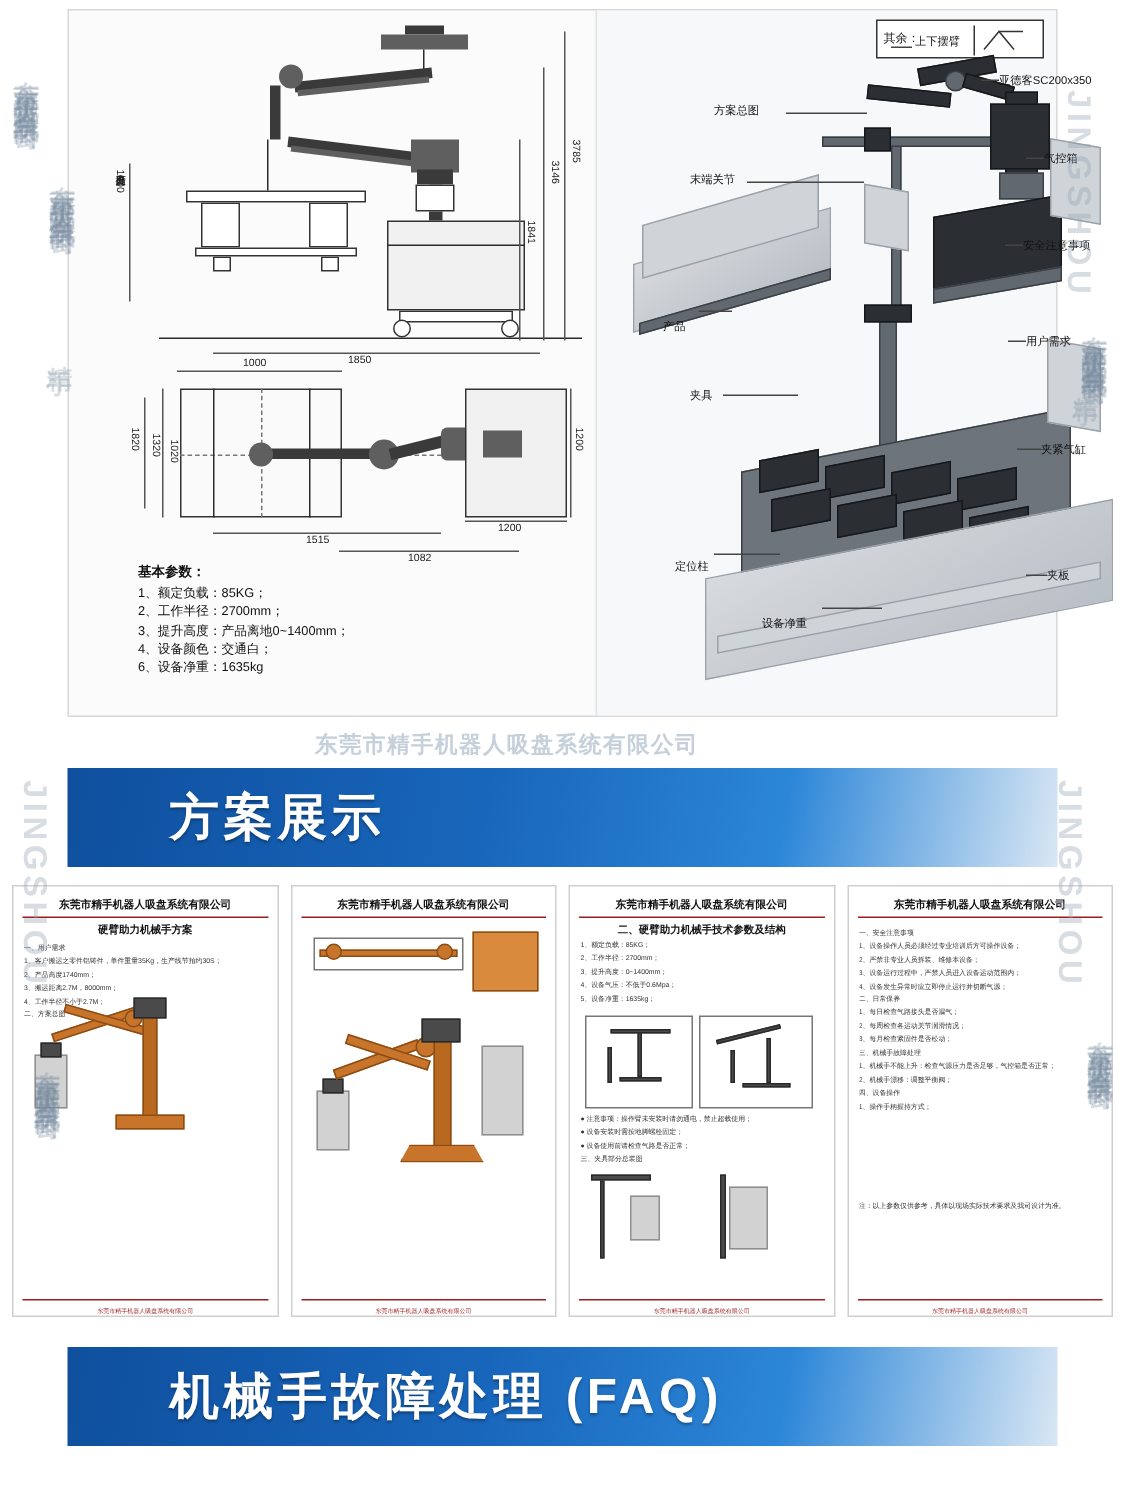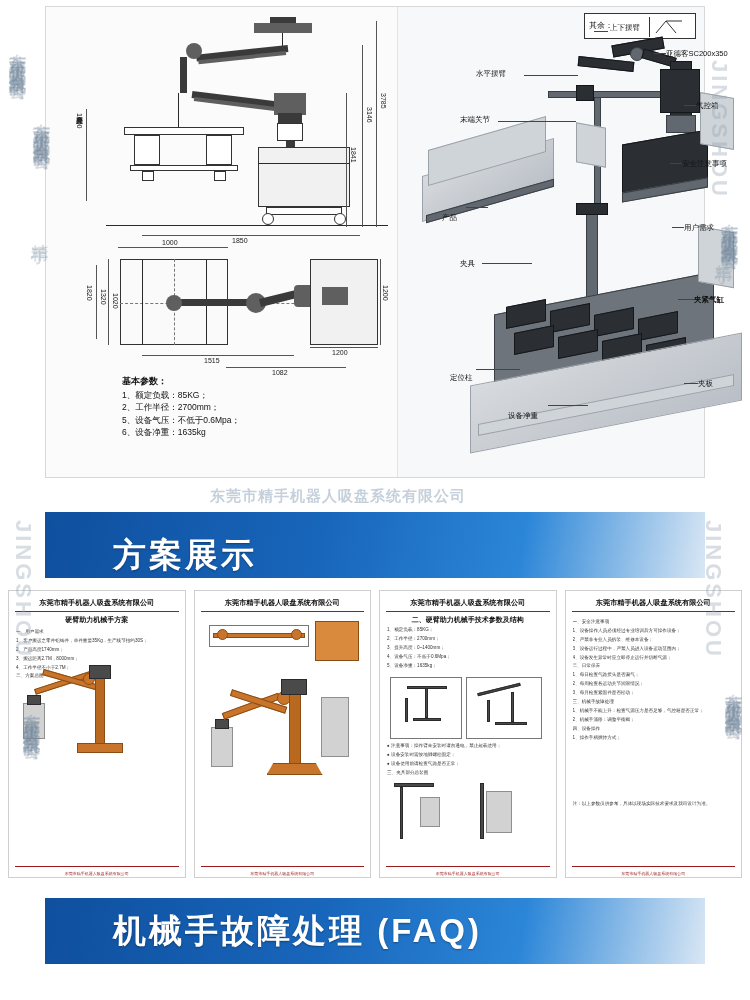--- a/index.html
+++ b/index.html
@@ -54,21 +54,21 @@
   .dimtxt{
     position:absolute; font-size:7px; color:#1a1a1a; font-family:"Liberation Sans", sans-serif;
   }
   .dimtxt-v{ writing-mode:vertical-rl; }
 
   .blk{ position:absolute; background:#3a3a3a; }
   .blk2{ position:absolute; background:#5f5f5f; }
   .blk-out{ position:absolute; border:1px solid #333; background:#fff; }
 
   .spec{
-    position:absolute; left:76px; top:368px; width:260px;
+    position:absolute; left:46px; top:368px; width:260px;
     font-size:8.5px; line-height:1.45; color:#111;
     font-family:"Liberation Sans", sans-serif;
   }
   .spec .spec-title{ font-weight:700; font-size:9px; margin-bottom:1px;}
 
   
   .r3d-floor{
     position:absolute; background:linear-gradient(160deg,#d7dade,#b9bfc6);
     border:1px solid #9aa1a8;
   }
@@ -92,21 +92,21 @@
     position:absolute; left:45px; width:660px; height:66px;
     background:linear-gradient(100deg,#0f4f9e 0%, #1866bb 42%, #2c86d8 72%, #d9e7f4 100%);
     display:flex; align-items:center;
     z-index:3;
   }
   .banner .btxt{
     color:#ffffff; font-size:33px; font-weight:700; letter-spacing:3px;
     margin-left:68px; text-shadow:0 1px 2px rgba(0,0,0,.35);
     font-family:"Liberation Sans", sans-serif;
   }
-  #banner1{ top:512px;align-items:flex-end; }
+  #banner1{ top:512px; }
   #banner2{ top:898px; }
 
   .banner-company{
     position:absolute; left:210px; top:487px; z-index:6;
     font-size:15px; color:rgba(150,170,190,.55); letter-spacing:1px;
     font-family:"Liberation Sans", sans-serif; font-weight:700;
   }
 
   
   .docs{
@@ -253,21 +253,22 @@
       <div class="dimtxt" style="left:158px; top:350px;">1515</div>
       <div class="ln ln-h ln-thin" style="left:180px; top:360px; width:120px;"></div>
       <div class="dimtxt" style="left:226px; top:362px;">1082</div>
       <div class="ln ln-h ln-thin" style="left:264px; top:340px; width:68px;"></div>
       <div class="dimtxt" style="left:286px; top:342px;">1200</div>
 
       <div class="spec">
         <div class="spec-title">基本参数：</div>
         <div>1、额定负载：85KG；</div>
         <div>2、工作半径：2700mm；</div>
-        <div>5、设备气压：不低于0.6Mpa；</div>
+        <div>3、提升高度：产品离地0~1400mm；</div>
+        <div>4、设备颜色：交通白；</div>
         <div>6、设备净重：1635kg</div>
       </div>
     </div>
 
     <div class="panel-right">
 
       <div class="legend-box">
         <div class="lg-t">其余：</div>
         <div class="lg-d">
           <svg width="44" height="20" viewBox="0 0 44 20">
@@ -314,21 +315,21 @@
       <div class="r3d-floor" style="left:72px; top:352px; width:272px; height:68px; transform:skewY(-11deg);"></div>
       <div class="r3d-lite" style="left:80px; top:392px; width:256px; height:12px; transform:skewY(-11deg);"></div>
 
       <div class="r3d-lite" style="left:302px; top:88px; width:34px; height:52px; transform:skewY(10deg);"></div>
       <div class="r3d-lite" style="left:300px; top:222px; width:36px; height:56px; transform:skewY(10deg);"></div>
       <div class="r3d-lite" style="left:178px; top:118px; width:30px; height:40px; transform:skewY(10deg);"></div>
 
       <div class="lbl" style="left:212px; top:16px;">上下摆臂</div>
       <div class="leader" style="left:196px; top:24px; width:14px;"></div>
 
-      <div class="lbl" style="left:78px; top:62px;">水平摆臂</div>
+      <div class="lbl" style="left:78px; top:62px;">方案总图</div>
       <div class="leader" style="left:126px; top:68px; width:54px;"></div>
 
       <div class="lbl" style="left:62px; top:108px;">末端关节</div>
       <div class="leader" style="left:100px; top:114px; width:78px;"></div>
 
       <div class="lbl" style="left:44px; top:206px;">产品</div>
       <div class="leader" style="left:68px; top:200px; width:22px;"></div>
 
       <div class="lbl" style="left:62px; top:252px;">夹具</div>
       <div class="leader" style="left:84px; top:256px; width:50px;"></div>
@@ -341,21 +342,21 @@
 
       <div class="lbl" style="left:298px; top:94px;">气控箱</div>
       <div class="leader" style="left:286px; top:98px; width:12px;"></div>
 
       <div class="lbl" style="left:284px; top:152px;">安全注意事项</div>
       <div class="leader" style="left:272px; top:156px; width:12px;"></div>
 
       <div class="lbl" style="left:286px; top:216px;">用户需求</div>
       <div class="leader" style="left:274px; top:220px; width:12px;"></div>
 
-      <div class="lbl" style="left:296px; top:288px;font-weight:bold;">夹紧气缸</div>
+      <div class="lbl" style="left:296px; top:288px;">夹紧气缸</div>
       <div class="leader" style="left:280px; top:292px; width:16px;"></div>
 
       <div class="lbl" style="left:300px; top:372px;">夹板</div>
       <div class="leader" style="left:286px; top:376px; width:14px;"></div>
 
       <div class="lbl" style="left:268px; top:42px;text-align:center;">亚德客SC200x350</div>
       <div class="leader" style="left:256px; top:46px; width:12px;"></div>
     </div>
   </div>
 </div>

